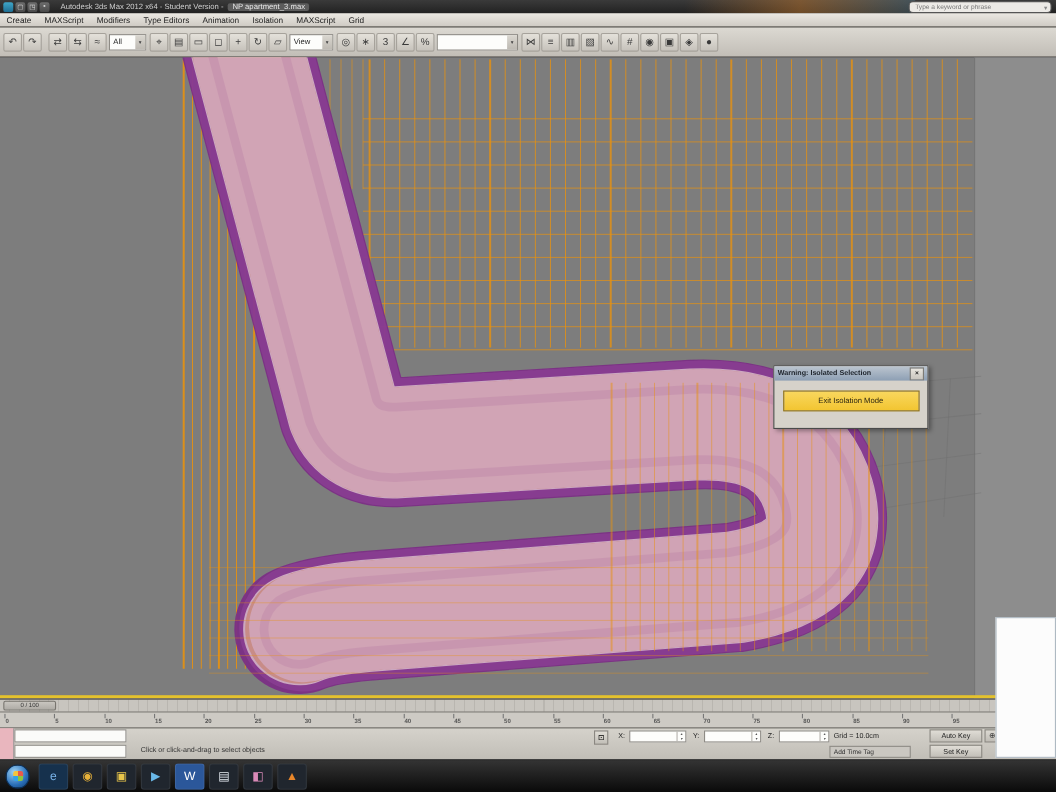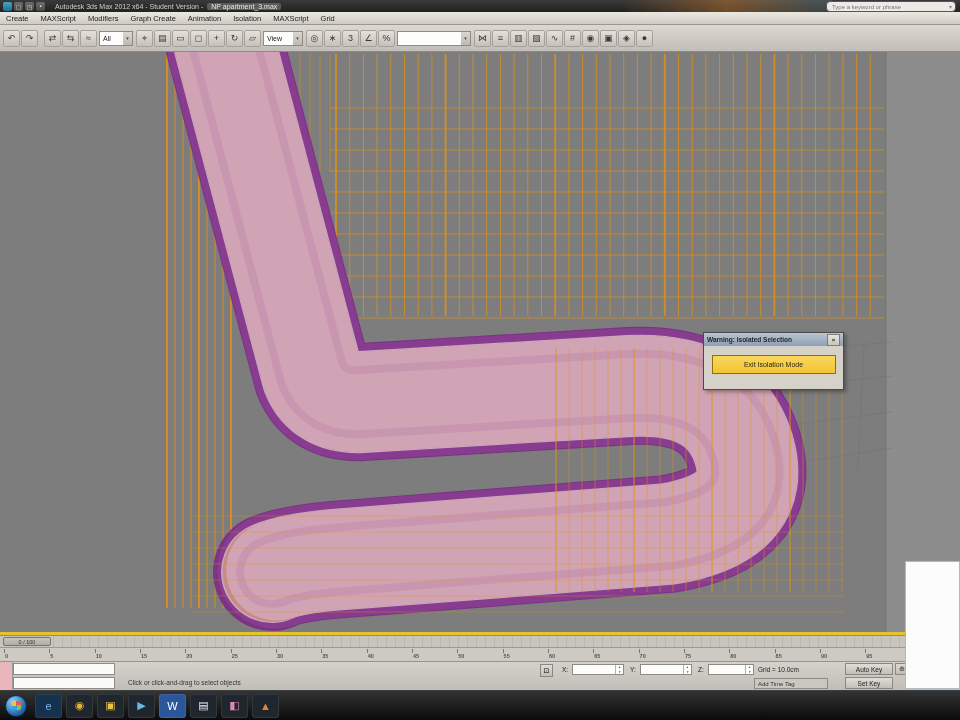--- a/index.html
+++ b/index.html
@@ -121,21 +121,21 @@
 <div id="title-accent" class="abs"></div>
 <div id="search-box">
   <input readonly="" placeholder="Type a keyword or phrase" style="">
   <span class="sic">▾</span>
 </div>
 
 <div id="menubar" class="abs">
     <span class="menu-item">Create</span>
     <span class="menu-item">MAXScript</span>
     <span class="menu-item">Modifiers</span>
-    <span class="menu-item">Graph Create</span>
+    <span class="menu-item">Type Editors</span>
     <span class="menu-item">Animation</span>
     <span class="menu-item">Isolation</span>
     <span class="menu-item">MAXScript</span>
     <span class="menu-item">Grid</span>
   </div>
 
 <div id="toolbar" class="abs">
     <div class="tbtn">↶</div>
     <div class="tbtn">↷</div>
     <span class="tsep"></span>

